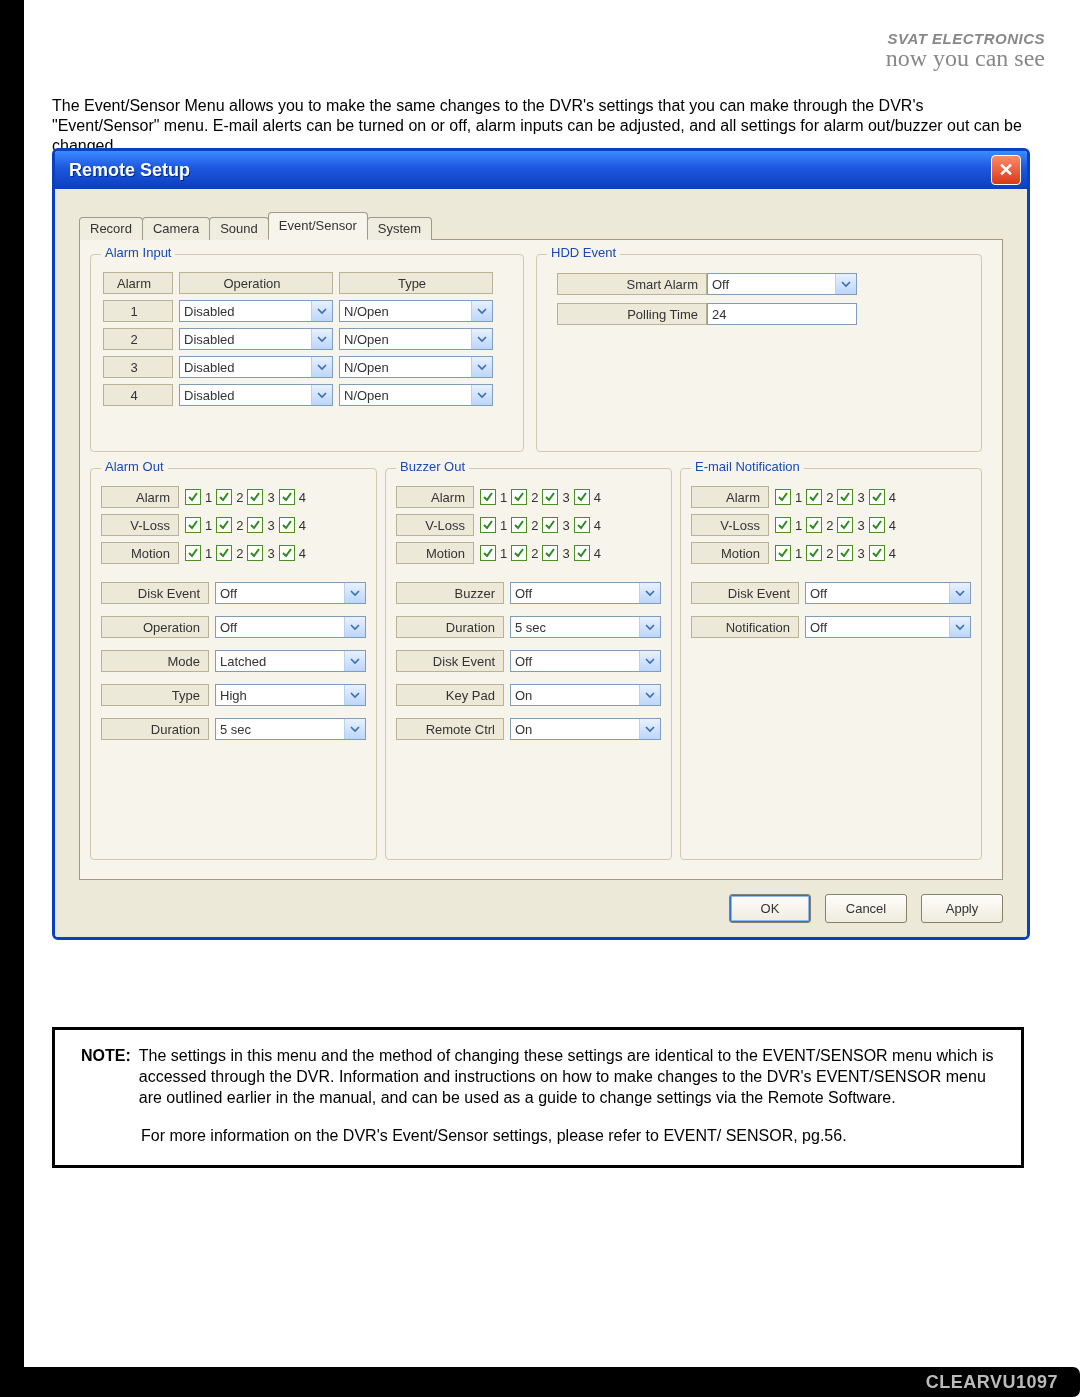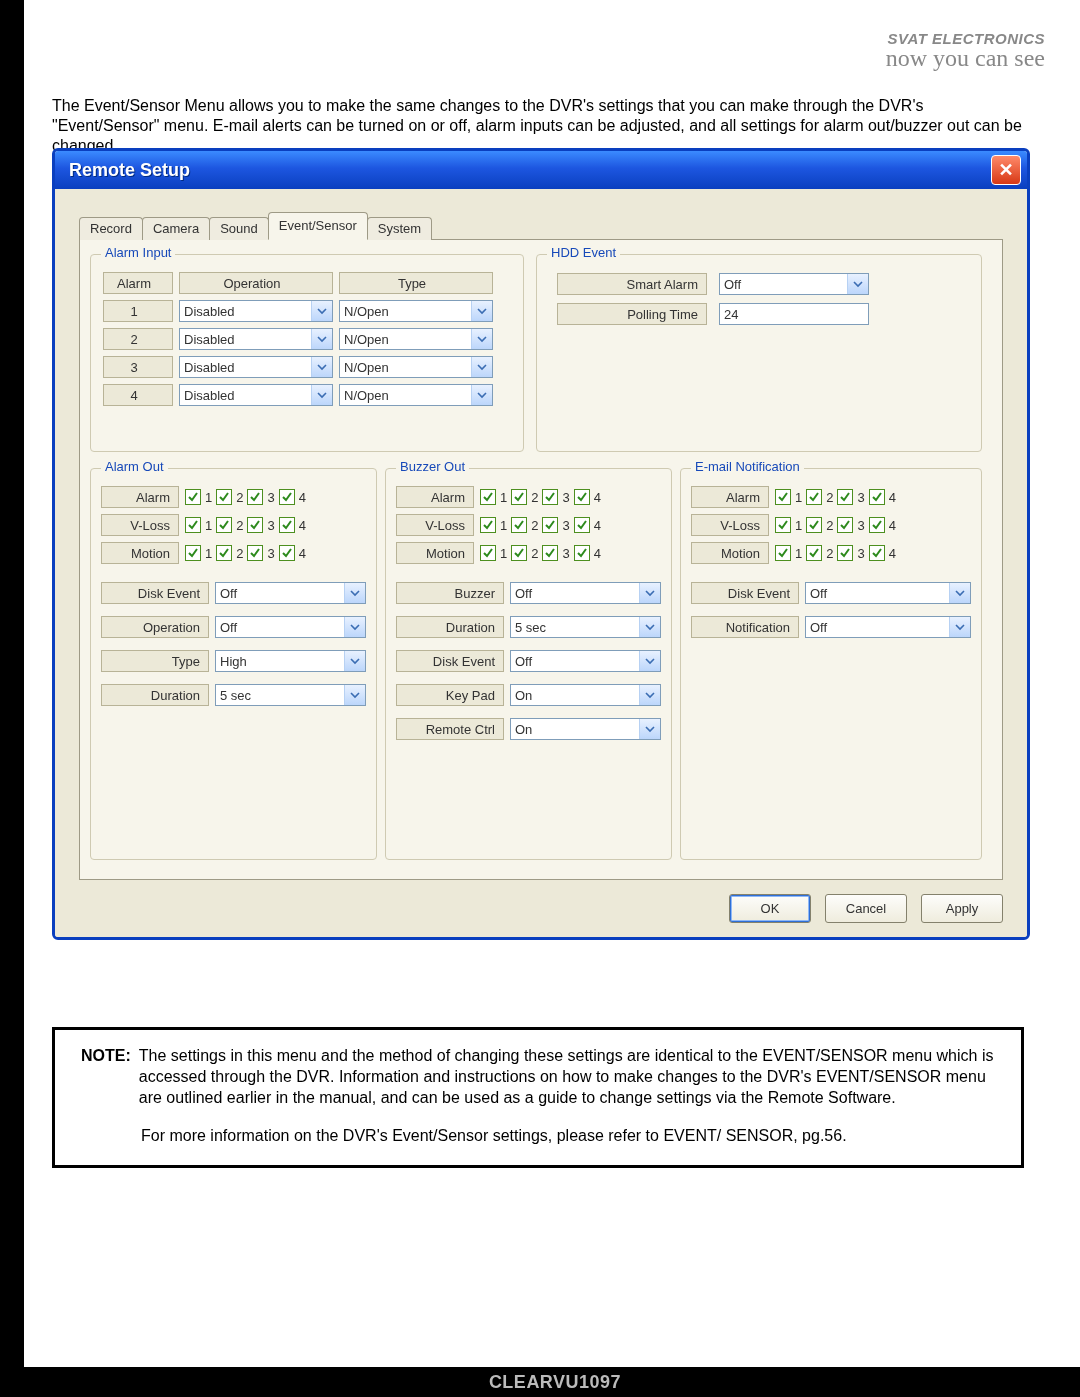--- a/index.html
+++ b/index.html
@@ -34,40 +34,40 @@
   .combo{display:flex;align-items:center;border:1px solid #7f9db9;background:#fff;height:22px;box-sizing:border-box;position:relative;font-size:13px;}
   .combo span{padding-left:4px;}
   .combo .arrow{width:20px;height:20px;margin-left:auto;border-left:1px solid #b7d1f3;background:linear-gradient(to bottom,#e8f1ff,#bcd6fb);display:flex;align-items:center;justify-content:center;}
   .arrow svg{width:10px;height:10px;}
   .txtin{border:1px solid #7f9db9;background:#fff;height:22px;box-sizing:border-box;font-size:13px;padding-left:4px;display:flex;align-items:center;}
   
   .ai-row{display:flex;gap:6px;padding:3px 12px;align-items:center;}
   .ai-h{justify-content:center;}
   .ai-c1{width:70px;}.ai-c2{width:154px;}.ai-c3{width:154px;}
   
-  .hdd-row{display:flex;gap:12px;padding:4px 20px;align-items:center;}
+  .hdd-row{display:flex;gap:0;padding:4px 20px;align-items:center;}
   .hdd-l{width:150px;}.hdd-v{width:150px;}
   
   .checkrow{display:flex;gap:6px;padding:3px 10px;align-items:center;}
   .cg{display:flex;gap:4px;align-items:center;}
   .chk{width:14px;height:14px;border:1px solid #4d8f1f;background:#fff;display:inline-flex;align-items:center;justify-content:center;}
   .chk.on svg{display:block;}.chk svg{display:none;width:12px;height:12px;}
   .cglbl{font-size:13px;}
   .optrow{display:flex;gap:6px;padding:3px 10px;align-items:center;margin-top:6px;}
   .opt-l{flex:0 0 108px;}
   .opt-v{flex:1;}
   
   .dlg-btns{display:flex;justify-content:flex-end;gap:14px;margin-top:14px;}
   .btn{min-width:80px;height:27px;border:1px solid #84816c;border-radius:3px;background:linear-gradient(to bottom,#fdfdfb,#efecdd);font-size:13px;display:flex;align-items:center;justify-content:center;}
   .btn.def{box-shadow:0 0 0 1px #2f6fd6 inset,0 0 0 2px #8fb8f7 inset;}
   
   .notebox{position:absolute;left:52px;top:1027px;width:972px;border:3px solid #000;box-sizing:border-box;padding:16px 26px 18px 26px;font-size:16px;line-height:1.3;}
   .notebox b{font-weight:800;}
   
-  .footer{position:absolute;left:0;bottom:0;width:1080px;height:30px;background:#000;color:#bbb;display:flex;align-items:center;justify-content:center;padding:0 22px 0 52px;box-sizing:border-box;font-family:"Arial Narrow",Arial,sans-serif;font-weight:700;font-size:18px;letter-spacing:.5px;}
+  .footer{position:absolute;left:0;bottom:0;width:1080px;height:30px;background:#000;color:#bbb;display:flex;align-items:center;justify-content:flex-end;padding:0 22px 0 52px;box-sizing:border-box;font-family:"Arial Narrow",Arial,sans-serif;font-weight:700;font-size:18px;letter-spacing:.5px;border-radius:7px;}
 </style>
 </head>
 <body>
 
 <div class="page">
   <div class="side-bar"></div>
 
   <div class="brand">
     <div class="brand-top">SVAT ELECTRONICS</div>
     <div class="brand-sub">now you can see</div>
@@ -316,20 +316,31 @@
                 <div class="combo opt-v">
                   <span>Off</span>
                   <div class="arrow">
                     <svg viewBox="0 0 10 10">
                       <path d="M1 3l4 4 4-4" fill="none" stroke="#3b6db3" stroke-width="1.6"></path>
                     </svg>
                   </div>
                 </div>
               </div>
               <div class="optrow">
+                <div class="lblfield opt-l">Mode</div>
+                <div class="combo opt-v">
+                  <span>Latched</span>
+                  <div class="arrow">
+                    <svg viewBox="0 0 10 10">
+                      <path d="M1 3l4 4 4-4" fill="none" stroke="#3b6db3" stroke-width="1.6"></path>
+                    </svg>
+                  </div>
+                </div>
+              </div>
+              <div class="optrow">
                 <div class="lblfield opt-l">Type</div>
                 <div class="combo opt-v">
                   <span>High</span>
                   <div class="arrow">
                     <svg viewBox="0 0 10 10">
                       <path d="M1 3l4 4 4-4" fill="none" stroke="#3b6db3" stroke-width="1.6"></path>
                     </svg>
                   </div>
                 </div>
               </div>

